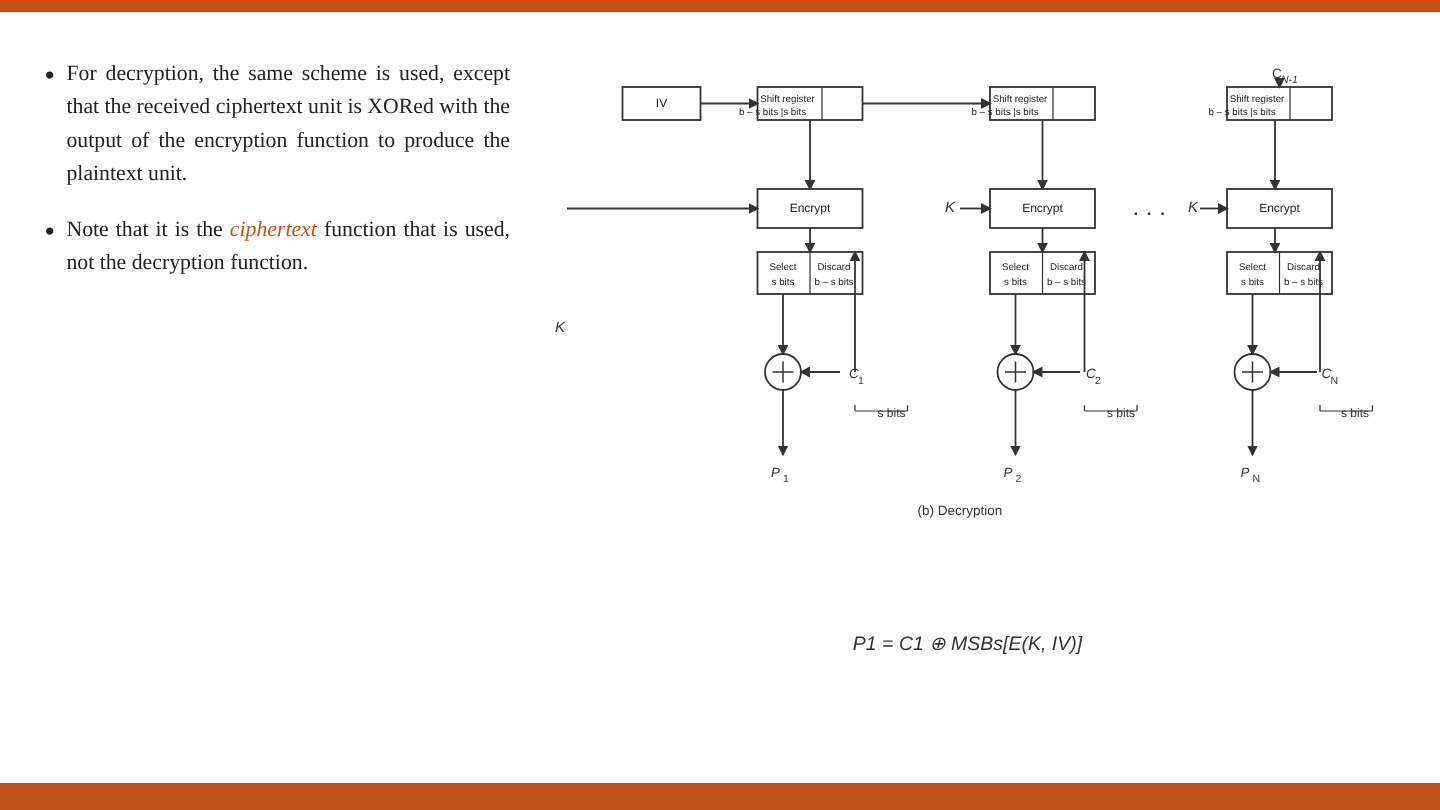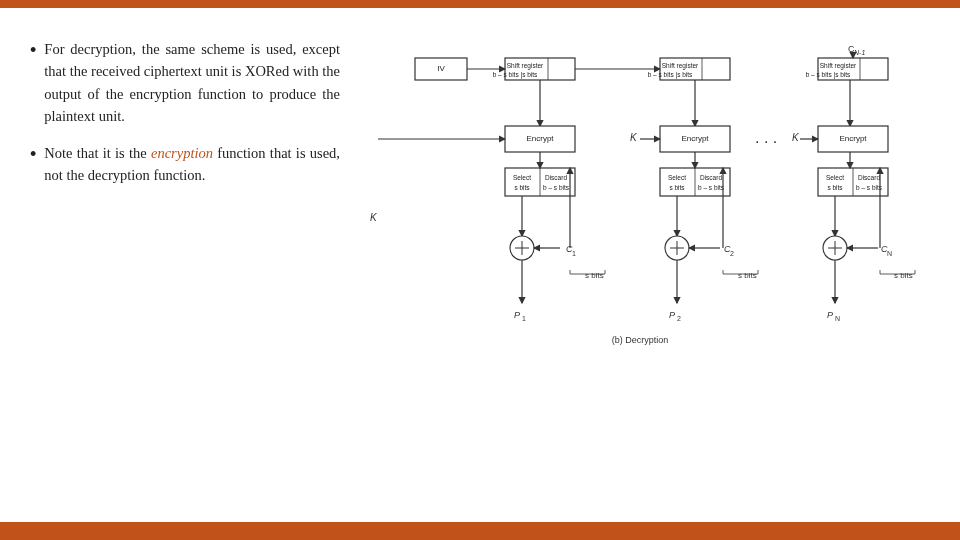--- a/index.html
+++ b/index.html
@@ -148,21 +148,21 @@
     <div class="text-panel">
       <div class="bullet-item">
         <span class="bullet-dot">•</span>
         <span class="bullet-text">
           For decryption, the same scheme is used, except that the received ciphertext unit is XORed with the output of the encryption function to produce the plaintext unit.
         </span>
       </div>
       <div class="bullet-item">
         <span class="bullet-dot">•</span>
         <span class="bullet-text">
-          Note that it is the <span class="italic-text">encryption</span> function that is used, not the decryption function.
+          Note that it is the <span class="italic-text">ciphertext</span> function that is used, not the decryption function.
         </span>
       </div>
     </div>
 
     <div class="diagram-panel">
       <div class="diagram-svg-wrapper">
         <svg viewBox="0 0 560 370" width="560" height="370">
           <defs>
             <marker id="arrow" markerWidth="6" markerHeight="6" refX="5" refY="3" orient="auto">
               <path d="M0,0 L0,6 L6,3 z" fill="#333"></path>
@@ -323,18 +323,21 @@
           <line x1="475" y1="222" x2="475" y2="265" class="arrow-line"></line>
 
           <text x="467" y="280" font-size="9" font-family="Arial" fill="#333" font-style="italic">P</text>
           <text x="475" y="283" font-size="7" font-family="Arial" fill="#333">N</text>
 
           <text x="280" y="305" font-size="9" font-family="Arial" fill="#333" text-anchor="middle">(b) Decryption</text>
 
         </svg>
       </div>
 
+      <div class="formula-line">
+        <span>P1 = C1 ⊕ MSBs[E(K, IV)]</span>
+      </div>
     </div>
 
   </div>
 
   <div class="bottom-bar"></div>
 </div>
 
 </body></html>

